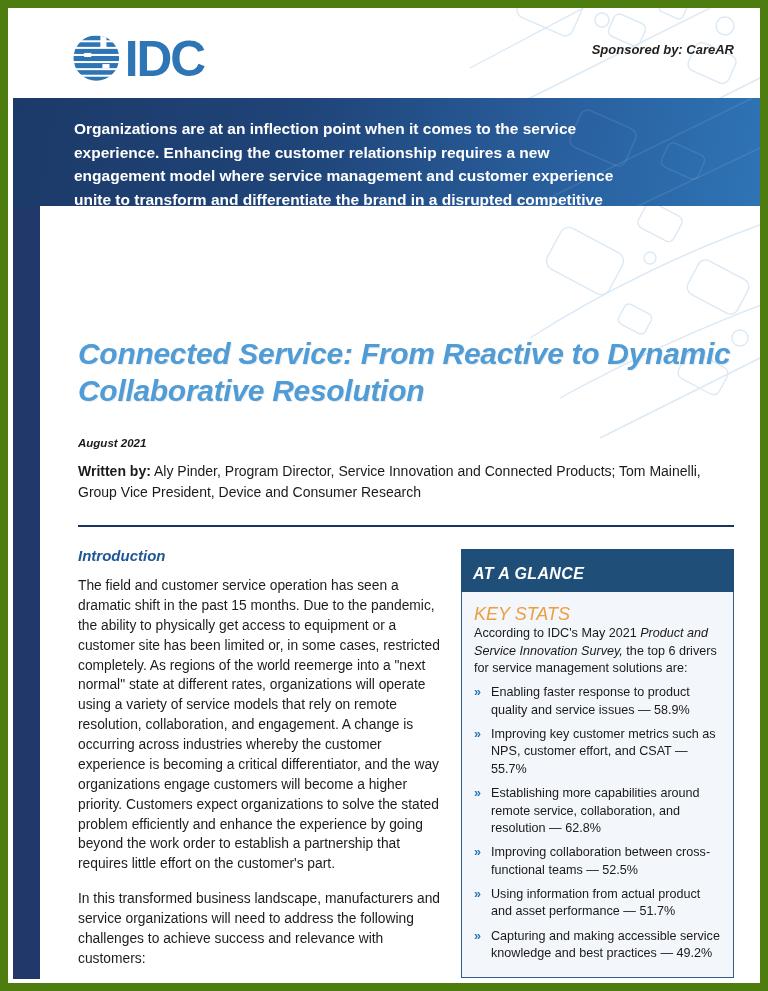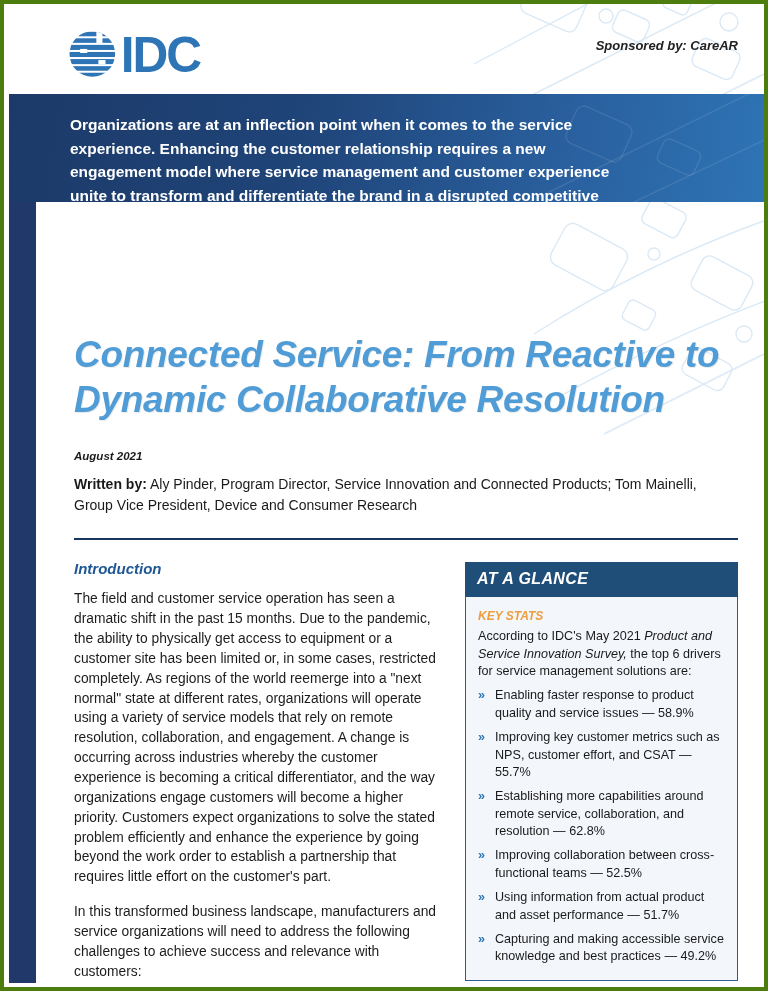--- a/index.html
+++ b/index.html
@@ -3,21 +3,21 @@
 <meta charset="utf-8">
 <style>
   * { box-sizing: border-box; margin: 0; padding: 0; }
   html, body { background: #e9e9e9; }
   body { font-family: "Liberation Sans", sans-serif; }
   .page {
     position: relative;
     width: 768px;
     height: 991px;
     background: #ffffff;
-    border: 4px solid #4d7c0f;
+    border: 8px solid #4d7c0f;
     overflow: hidden;
   }
   
   .pattern {
     position: absolute;
     top: 0; right: 0;
     z-index: 0;
     pointer-events: none;
   }
   
@@ -71,21 +71,21 @@
   }
   .banner .banner-pattern { position: absolute; inset: 0; pointer-events: none; }
   
   .doc-body {
     position: relative;
     z-index: 2;
     margin: 0 26px 0 70px;
     padding-top: 240px; 
   }
   .doc-title {
-    font-size: 37px;
+    font-size: 30px;
     font-weight: bold;
     font-style: italic;
     color: #4f9cd6;
     line-height: 1.22;
     max-width: 680px;
     letter-spacing: -0.3px;
     text-shadow: 1px 1px 0 rgba(80,80,80,0.12);
   }
   .doc-date {
     margin-top: 28px;
@@ -114,34 +114,33 @@
     width: 273px;
     margin: 2px 0 14px 18px;
   }
   .glance-header {
     background: #1f4e79;
     color: #ffffff;
     font-weight: bold;
     font-style: italic;
     font-size: 16px;
     letter-spacing: 0.4px;
-    padding: 8px 12px 9px 12px;
+    padding: 16px 12px 9px 12px;
   }
   .glance-body {
     background: #f3f6fb;
     border: 1px solid #2f5b8e;
     border-top: none;
     padding: 12px 12px 12px 12px;
   }
   .key-stats {
     color: #ee9e3f;
-    font-weight: bold;
-    font-style: italic;
-    font-size: 12px;
-    margin-bottom: 5px;
+    font-weight: normal;
+    font-style: italic;
+    font-size: 18px;
   }
   .glance-intro {
     font-size: 12.6px;
     line-height: 1.38;
     color: #1a1a1a;
     margin-bottom: 7px;
   }
   .glance-list { list-style: none; }
   .glance-list li {
     display: flex;

